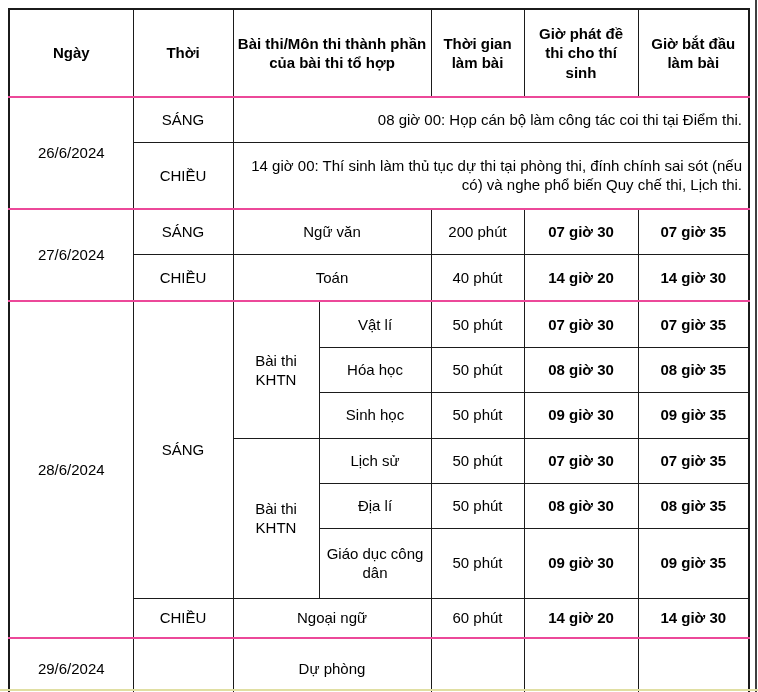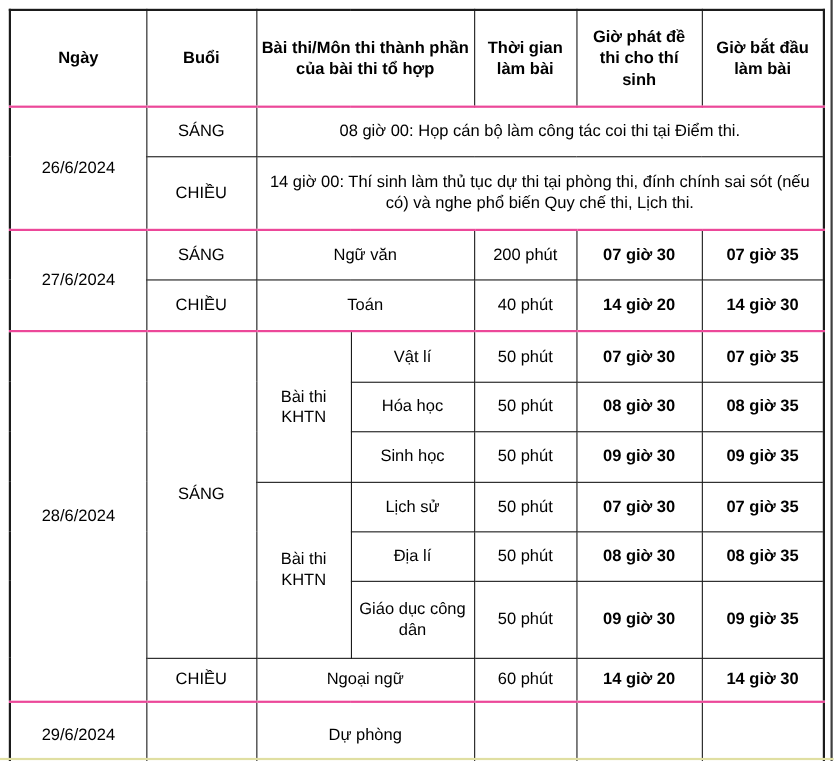--- a/index.html
+++ b/index.html
@@ -23,21 +23,21 @@
     font-size:15px;
     line-height:1.28;
     text-align:center;
     vertical-align:middle;
     padding:2px 4px;
     overflow:hidden;
     word-wrap:break-word;
   }
   tr.section > td { border-top:2px solid #ec4899; }
   td.hdr { font-weight:bold; }
-  td.note { text-align:center; padding:2px 6px; }
+  td.note { text-align:right; padding:2px 6px; }
   td.bold { font-weight:bold; }
   .edge-right {
     position:absolute; top:0; right:1px;
     width:2px; height:692px;
     background:#3f3f3f;
   }
   .edge-bottom {
     position:absolute; left:0; bottom:1px;
     width:758px; height:2px;
     background:#e0dfa2;
@@ -53,21 +53,21 @@
       <col style="width:86px">
     <col style="width:112px">
       <col style="width:93px">
       <col style="width:114px">
       <col style="width:111px">
   </colgroup>
 
   <tbody>
       <tr style="height:88px">
     <td class="hdr">Ngày</td>
-    <td class="hdr">Buổi</td>
+    <td class="hdr">Thời</td>
     <td class="hdr" colspan="2">Bài thi/Môn thi thành phần của bài thi tổ hợp</td>
     <td class="hdr">Thời gian làm bài</td>
     <td class="hdr">Giờ phát đề thi cho thí sinh</td>
     <td class="hdr">Giờ bắt đầu làm bài</td>
   </tr>
 
   <tr class="section" style="height:45px">
     <td rowspan="2">26/6/2024</td>
     <td>SÁNG</td>
     <td class="note" colspan="5">08 giờ 00: Họp cán bộ làm công tác coi thi tại Điểm thi.</td>

